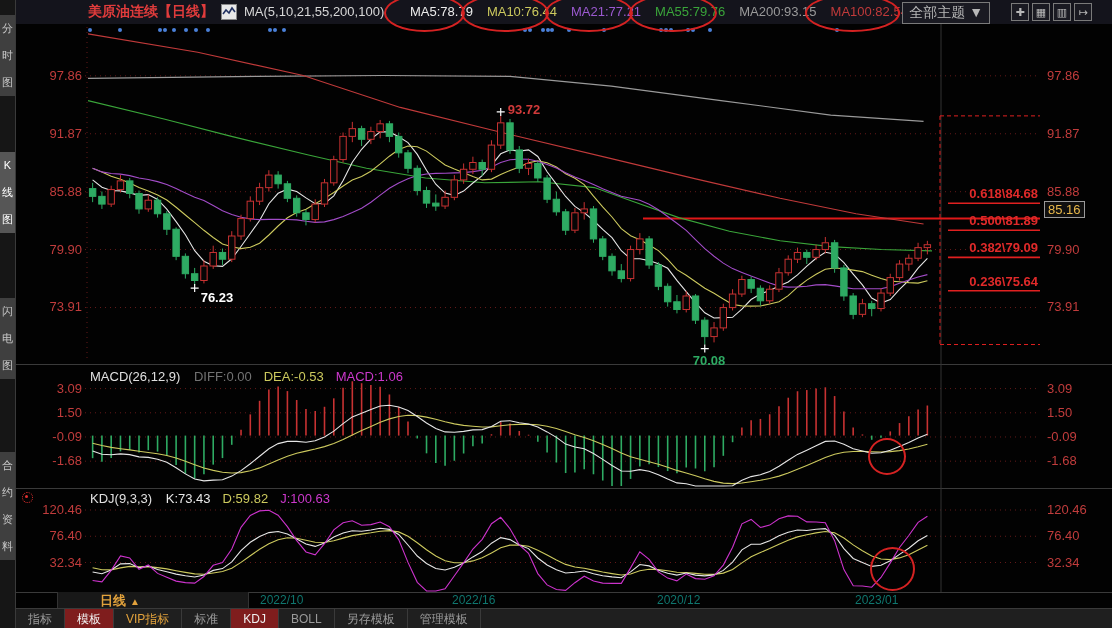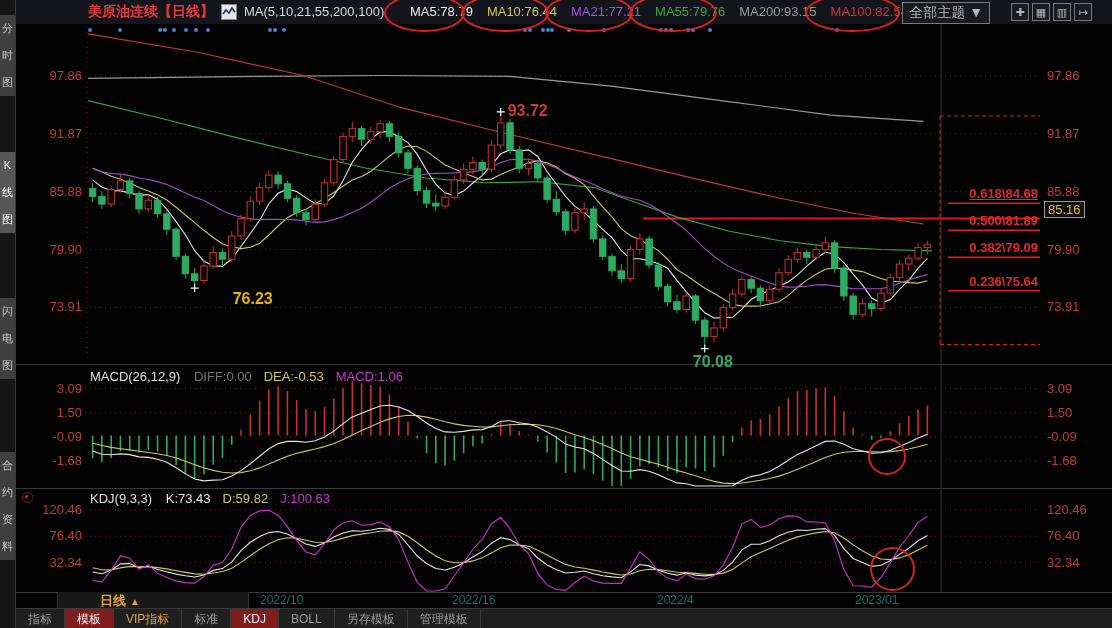--- a/index.html
+++ b/index.html
@@ -20,21 +20,21 @@
   #theme-btn{position:absolute;right:122px;top:2px;border:1px solid #7a7a7a;color:#b8b8b8;font-size:14px;padding:1px 6px;cursor:pointer;background:#1a1a22;}
   #win-icons{position:absolute;right:20px;top:2px;}
   .win-ic{display:inline-block;width:16px;height:16px;border:1px solid #7a7a7a;color:#b8b8b8;font-size:11px;
           line-height:16px;text-align:center;margin-left:3px;cursor:pointer;background:#1a1a22;}
   
   .alabel{position:absolute;font-size:13px;color:#c13c3c;}
   .axis-l{width:60px;text-align:right;}
   .axis-r{width:70px;text-align:left;}
   .price-tag{position:absolute;background:#101010;border:1px solid #9a9a9a;color:#e8b84b;font-size:13px;padding:0 3px;}
   .fib-label{position:absolute;width:120px;text-align:right;color:#e02a2a;font-weight:bold;font-size:13px;}
-  .annot{position:absolute;font-weight:bold;font-size:16px;text-align:right;}
+  .annot{position:absolute;font-weight:bold;font-size:13px;text-align:right;}
   .sep{position:absolute;left:16px;right:0;height:1px;background:#3a3a3a;}
   .circle-annot{position:absolute;border:2px solid #d42222;border-radius:50%;z-index:25;pointer-events:none;}
   
   .ind-header{position:absolute;left:90px;font-size:13px;white-space:nowrap;z-index:10;}
   .ind-header .f{color:#e0e0e0;margin-right:10px;text-align:center;}
   .ind-header span.it{margin-right:12px;}
   #kdj-icon{position:absolute;left:22px;top:492px;width:9px;height:9px;border:1px dotted #e03030;border-radius:50%;}
   #kdj-icon:after{content:"";position:absolute;left:2px;top:2px;width:3px;height:3px;background:#e03030;border-radius:50%;}
   
   #period-box{position:absolute;left:57px;top:592px;width:190px;height:16px;background:#181818;border-left:1px solid #333;border-right:1px solid #333;z-index:5;}
@@ -549,29 +549,29 @@
       <div class="alabel axis-l" style="left: 22px; top: 453.153px;">-1.68</div>
       <div class="alabel axis-r" style="left: 1047px; top: 453.153px;">-1.68</div>
       <div class="alabel axis-l" style="left: 22px; top: 502px;">120.46</div>
       <div class="alabel axis-r" style="left: 1047px; top: 502px;">120.46</div>
       <div class="alabel axis-l" style="left: 22px; top: 528.26px;">76.40</div>
       <div class="alabel axis-r" style="left: 1047px; top: 528.26px;">76.40</div>
       <div class="alabel axis-l" style="left: 22px; top: 554.52px;">32.34</div>
       <div class="alabel axis-r" style="left: 1047px; top: 554.52px;">32.34</div>
       <div class="date-label" style="left: 260px;">2022/10</div>
       <div class="date-label" style="left: 452px;">2022/16</div>
-      <div class="date-label" style="left: 657px;">2022/4</div>
+      <div class="date-label" style="left: 657px;">2020/12</div>
       <div class="date-label" style="left: 855px;">2023/01</div>
-      <div class="fib-label" style="left: 918px; top: 186.316px; text-decoration: underline;">0.618\84.68</div>
+      <div class="fib-label" style="left: 918px; top: 186.316px;">0.618\84.68</div>
       <div class="fib-label" style="left: 918px; top: 213.3px;">0.500\81.89</div>
       <div class="fib-label" style="left: 918px; top: 240.382px;">0.382\79.09</div>
       <div class="fib-label" style="left: 918px; top: 273.75px;">0.236\75.64</div>
       <div class="annot" style="left: 507.725px; top: 101.881px; color: rgb(208, 58, 58);">93.72</div>
       <div class="annot" style="left: 692.769px; top: 352.527px; color: rgb(46, 171, 99);">70.08</div>
-      <div class="annot" style="left: 200.659px; top: 290.044px; color: #eab308; margin-left: 32px;">76.23</div>
+      <div class="annot" style="left: 200.659px; top: 290.044px; color: #ffffff;">76.23</div>
     </div>
 
   <div id="period-box"></div>
   <div id="period">
     <span>日线</span><span class="arr">▲</span>
   </div>
 
   <div id="tab-bar">
       <div class="btab">指标</div>
       <div class="btab sel">模板</div>

